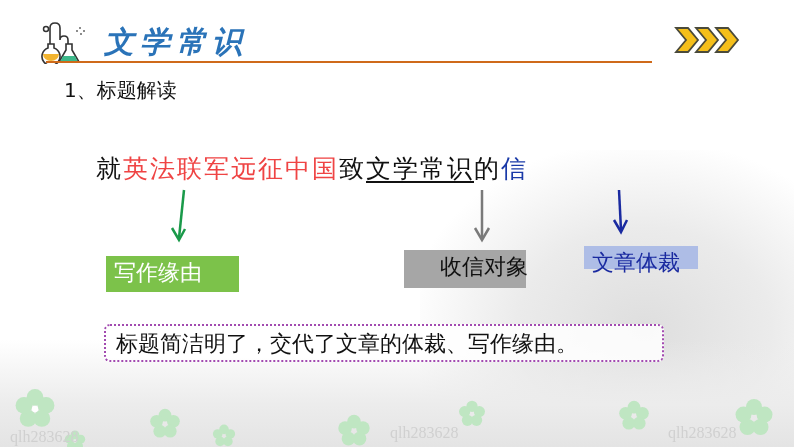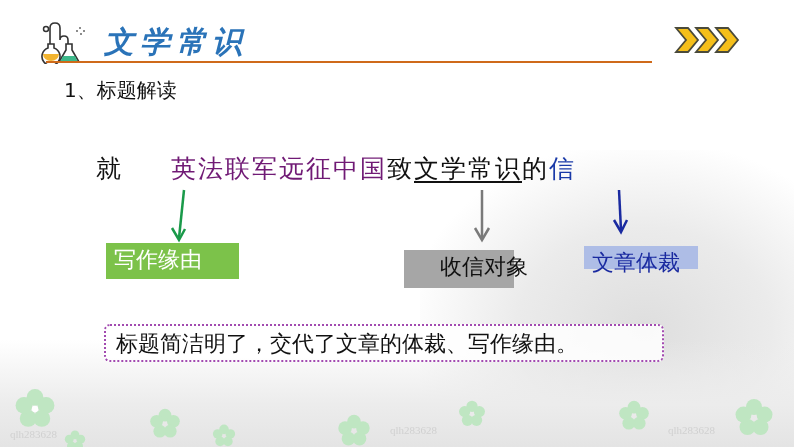--- a/index.html
+++ b/index.html
@@ -25,37 +25,37 @@
   }
   .header-line { position:absolute; left:46px; top:61px; width:606px; height:2px; background:#cf6a1a; }
   .chevrons { position:absolute; left:674px; top:26px; width:68px; height:28px; }
   .section-title {
     position:absolute; left:64px; top:77px; font-size:20px; color:#111;
   }
   .main-line {
     position:absolute; left:96px; top:152px; font-size:25px; color:#111; white-space:nowrap;
     letter-spacing:2px;
   }
-  .green { color:#701a75;margin-left:48px; }
+  .green { color:#ef4444; }
   .blue { color:#1a3aa8; }
   .ul { text-decoration:underline; text-underline-offset:4px; }
   .arrow { position:absolute; }
   .box {
     position:absolute; font-size:22px; padding:2px 8px; white-space:nowrap;
   }
-  .box-green { left:106px; top:243px; width:133px; height:36px; background:#7cc24a; color:#fff; box-sizing:border-box; }
-  .box-gray { left:404px; top:250px; width:110px; height:38px; background:#a6a6a6; color:#111; box-sizing:border-box;padding-left:36px; }
+  .box-green { left:106px; top:256px; width:133px; height:36px; background:#7cc24a; color:#fff; box-sizing:border-box; }
+  .box-gray { left:404px; top:250px; width:122px; height:38px; background:#a6a6a6; color:#111; box-sizing:border-box;padding-left:36px; }
   .box-blue { left:584px; top:246px; width:114px; height:23px; background:#aebde6; color:#1a2aa0; box-sizing:border-box; }
   .summary {
     position:absolute; left:104px; top:324px; width:560px; height:38px; box-sizing:border-box;
     border:2px dotted #a24ab0; border-radius:6px; background:rgba(255,255,255,0.85);
     font-size:22px; color:#111; padding:3px 10px; white-space:nowrap;
   }
   .flower { position:absolute; }
-  .wm { position:absolute; font-size:11px; color:#d0d0d0; font-family:"Liberation Serif",serif; }
+  .wm { position:absolute; font-size:16px; color:#d0d0d0; font-family:"Liberation Serif",serif; }
 </style>
 </head>
 <body>
 
 <div class="bg-photo"></div>
 <div class="bg-photo2"></div>
 
 <svg class="header-icon" viewBox="0 0 48 44">
   <circle cx="6" cy="9" r="2.5" fill="none" stroke="#333" stroke-width="1.5"></circle>
   <path d="M10 24 V8 q0 -5 5 -5 q5 0 5 5 V20 q0 -4 4 -4 q4 0 4 4 V26" fill="none" stroke="#333" stroke-width="1.6"></path>

